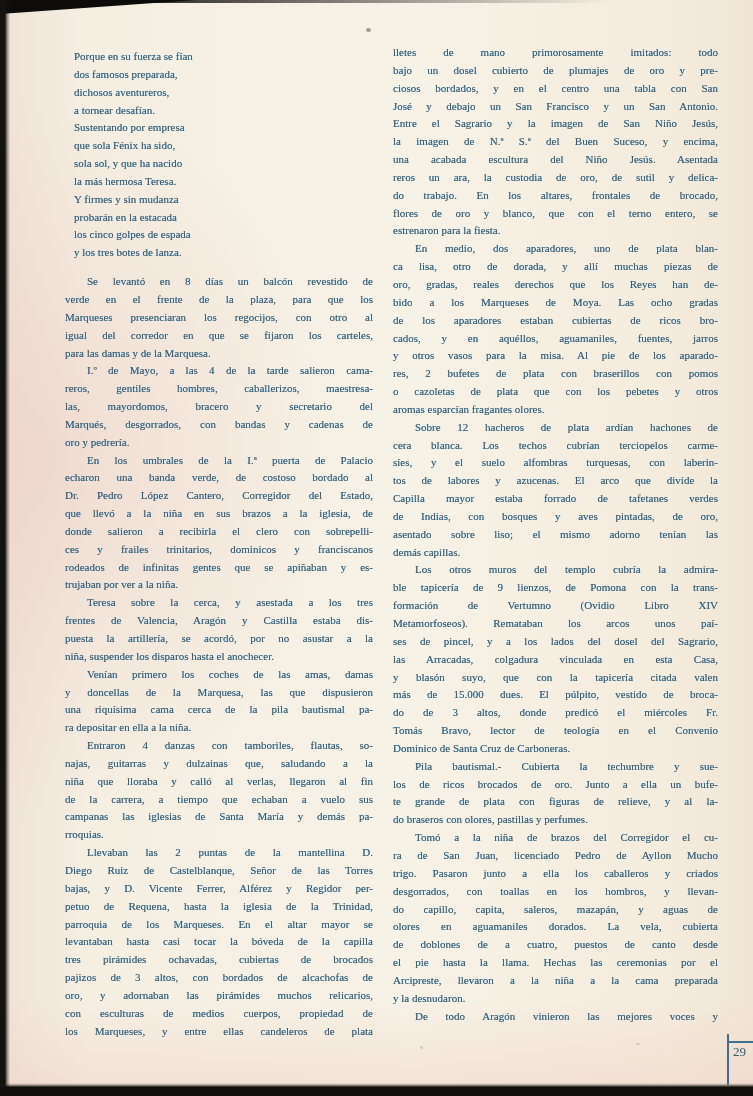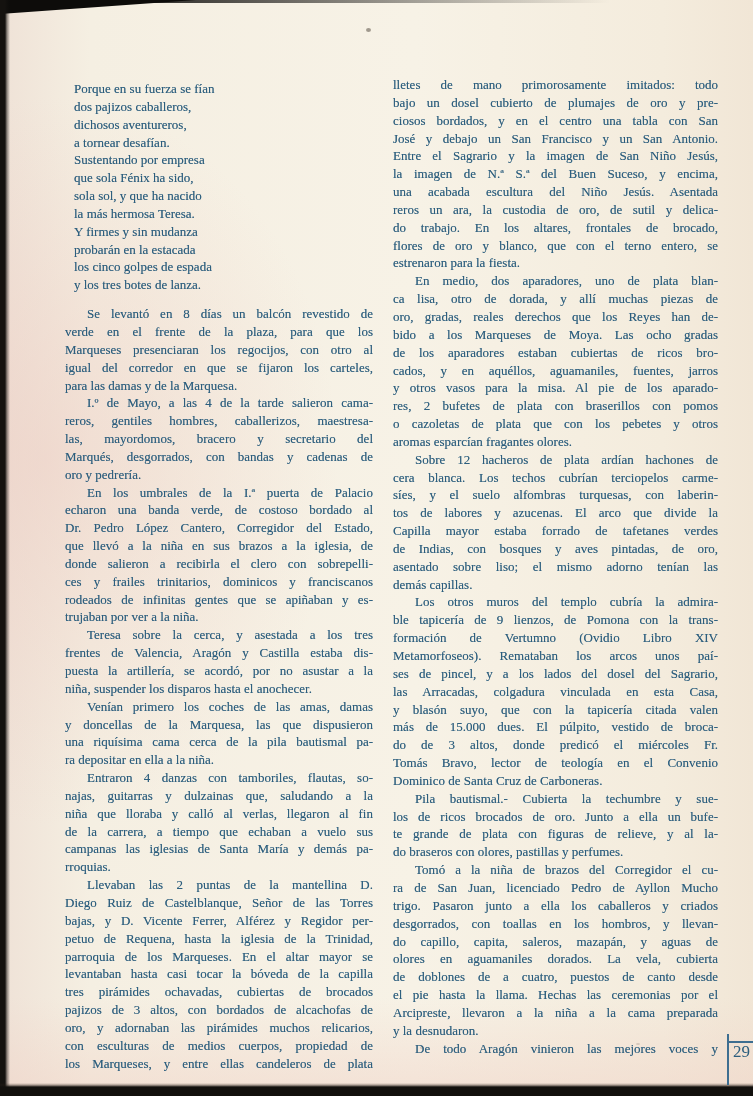--- a/index.html
+++ b/index.html
@@ -4,22 +4,22 @@
 <style>
   html,body{margin:0;padding:0;background:#777;}
   .page{
     position:relative;width:753px;height:1096px;overflow:hidden;
     font-family:"Liberation Serif", serif;
     background:
       radial-gradient(ellipse 420px 520px at 6% 42%, rgba(236,201,192,0.50), rgba(236,201,192,0) 70%),
       linear-gradient(0deg, rgba(240,211,199,0.55) 0%, rgba(240,211,199,0) 9%),
       linear-gradient(90deg, #efe2d7 0%, #f5efe2 12%, #f7f2e6 55%, #f4ecdd 88%, #f1e6d6 100%);
   }
-  .col{position:absolute;font-size:13px;line-height:17.85px;color:var(--ink,#2c5e7e);
-       text-shadow:0 0 0.5px rgba(44,94,126,0.55);margin-top:32px;}
+  .col{position:absolute;font-size:11px;line-height:17.85px;color:var(--ink,#2c5e7e);
+       text-shadow:0 0 0.5px rgba(44,94,126,0.55);}
   .col-left{left:65px;top:48px;width:308px;}
   .col-right{left:393px;top:44px;width:325px;}
   .line{white-space:nowrap;}
   .poem{margin-bottom:11px;padding-left:9px;}
   .poem .line{text-align:left;}
   .para .line{text-align:justify;text-align-last:justify;}
   .para .line.lastline{text-align:left;text-align-last:left;}
   .para .line.firstline{text-indent:22px;}
   
   .edge-left{position:absolute;left:0;top:0;bottom:0;width:10px;
@@ -30,39 +30,39 @@
     clip-path:polygon(0 0,100% 0,0 100%);}
   .top-line{position:absolute;left:150px;top:0;width:460px;height:3px;
     background:linear-gradient(90deg,rgba(13,12,10,0.85),rgba(13,12,10,0));}
   .speck{position:absolute;background:rgba(90,80,70,0.55);border-radius:50%;}
   .speck-a{left:366px;top:28px;width:5px;height:4px;}
   .speck-b{left:420px;top:1046px;width:3px;height:3px;opacity:.4;}
   .speck-c{left:636px;top:1043px;width:4px;height:2px;opacity:.35;}
   
   .mark-h{position:absolute;left:727px;top:1041px;width:26px;height:2px;background:var(--mark,#3e6e90);}
   .mark-v{position:absolute;left:727px;top:1034px;width:2px;height:51px;background:var(--mark,#3e6e90);}
-  .page-number{position:absolute;left:733px;top:1045px;font-size:17px;line-height:13px;
+  .page-number{position:absolute;left:733px;top:1045px;font-size:13px;line-height:13px;
     color:var(--ink,#2c5e7e);font-family:"Liberation Serif", serif;}
 </style>
 </head>
 <body>
 
 <div class="page">
   <div class="corner-wedge"></div>
   <div class="top-line"></div>
   <div class="edge-left"></div>
   <div class="edge-bottom"></div>
   <div class="speck speck-a"></div>
   <div class="speck speck-b"></div>
   <div class="speck speck-c"></div>
 
   <div class="col col-left">
       <div class="poem">
         <div class="line">Porque en su fuerza se fían</div>
-        <div class="line">dos pajizos caballeros,</div>
+        <div class="line">dos famosos preparada,</div>
         <div class="line">dichosos aventureros,</div>
         <div class="line">a tornear desafían.</div>
         <div class="line">Sustentando por empresa</div>
         <div class="line">que sola Fénix ha sido,</div>
         <div class="line">sola sol, y que ha nacido</div>
         <div class="line">la más hermosa Teresa.</div>
         <div class="line">Y firmes y sin mudanza</div>
         <div class="line">probarán en la estacada</div>
         <div class="line">los cinco golpes de espada</div>
         <div class="line">y los tres botes de lanza.</div>

